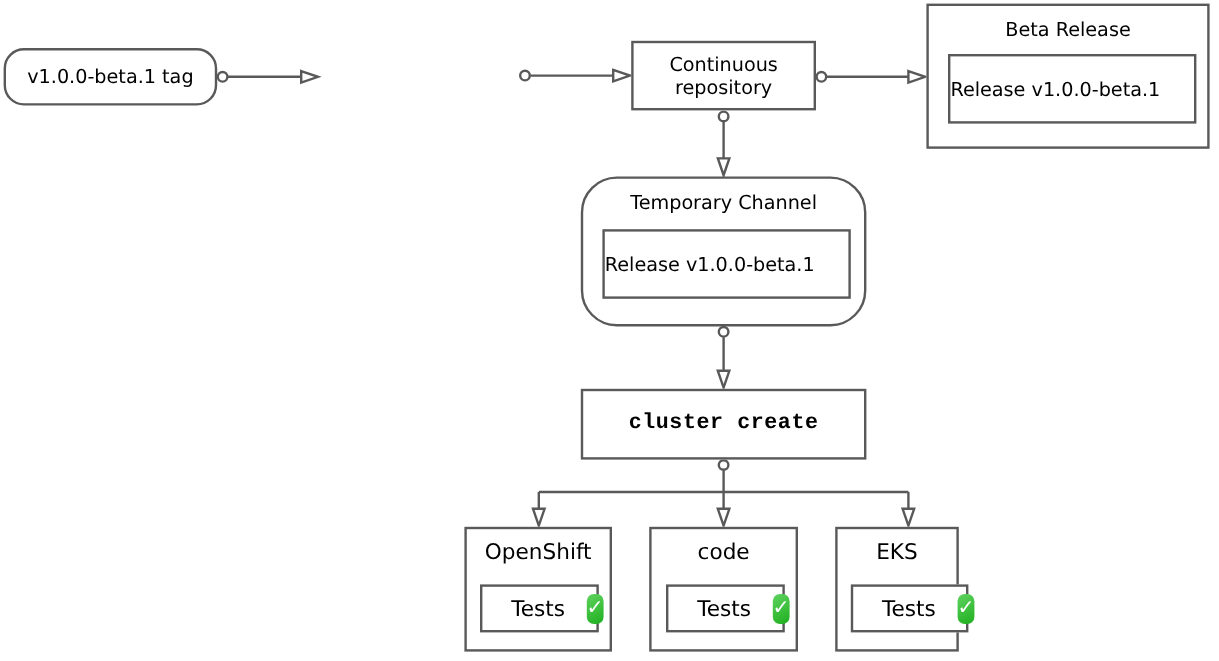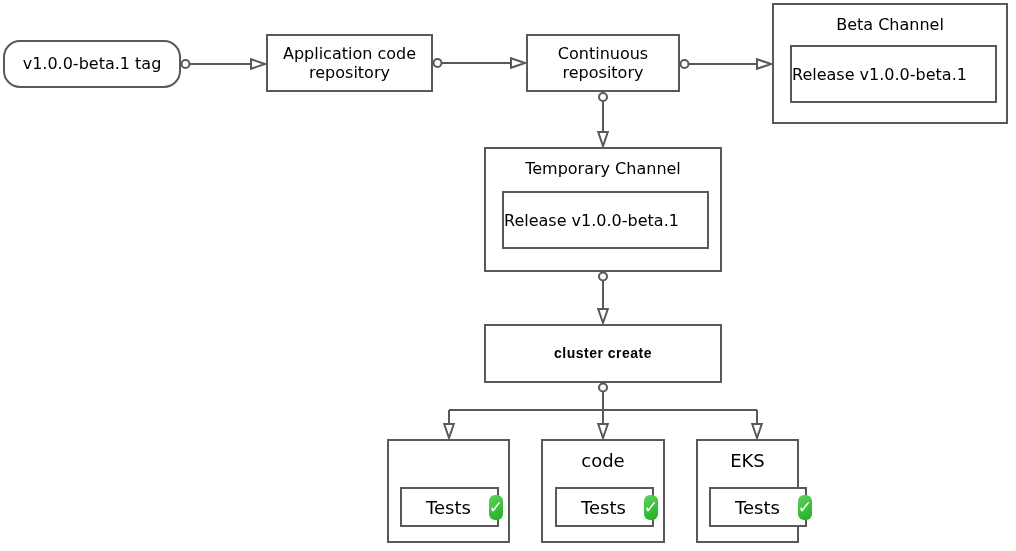--- a/index.html
+++ b/index.html
@@ -49,23 +49,23 @@
   }
   .inner {
     position: absolute;
     border: 2px solid var(--stroke);
     background: #ffffff;
     display: flex;
     align-items: center;
     font-size: 16px;
   }
   .mono {
-    font-family: Liberation Sans, sans-serif;
+    font-family: Liberation Mono, monospace;
     font-weight: bold;
-    font-size: 14px;
+    font-size: 18px;
     letter-spacing: 0.5px;
   }
   .cluster .title { font-size: 18px; padding-top: 9px; }
   .tests { gap: 18px; font-size: 18px; padding-left: 24px; }
   .check {
     display: inline-flex;
     align-items: center;
     justify-content: center;
     width: 25px;
     height: 25px;
@@ -124,47 +124,45 @@
       <path class="head" d="M598.2 424 L603 438 L607.8 424 Z"></path>
       <path class="line" d="M757 410 V424"></path>
       <path class="head" d="M752.2 424 L757 438 L761.8 424 Z"></path>
     </g>
   </svg>
 
   <div class="node" style="left:3px; top:40px; width:178px; height:48px;border-radius:17px;">
     <span>v1.0.0-beta.1 tag</span>
   </div>
 
-  <div class="node" style="left:266px; top:34px; width:167px; height:58px; padding:0 14px;">
-    <span>Application code repository</span>
-  </div>
 
   <div class="node" style="left:526px; top:34px; width:154px; height:58px; padding:0 18px;">
     <span>Continuous repository</span>
   </div>
 
   <div class="group" style="left:772px; top:3px; width:236px; height:121px;">
-    <span class="title">Beta Channel</span>
+    <span class="title">Beta Release</span>
     <div class="inner" style="left:16px; top:40px; width:207px; height:58px;">
       <span>Release v1.0.0-beta.1</span>
     </div>
   </div>
 
-  <div class="group" style="left:484px; top:147px; width:238px; height:125px;">
+  <div class="group" style="left:484px; top:147px; width:238px; height:125px;border-radius:30px;">
     <span class="title">Temporary Channel</span>
     <div class="inner" style="left:16px; top:42px; width:207px; height:58px;">
       <span>Release v1.0.0-beta.1</span>
     </div>
   </div>
 
   <div class="node mono" style="left:484px; top:324px; width:238px; height:59px;">
     <span>cluster create</span>
   </div>
 
   <div class="group cluster" style="left:387px; top:439px; width:123px; height:104px;">
+    <span class="title">OpenShift</span>
     <div class="inner tests" style="left:11px; top:46px; width:99px; height:40px;">
       <span>Tests</span>
       <span class="check">✓</span>
     </div>
   </div>
 
   <div class="group cluster" style="left:541px; top:439px; width:124px; height:104px;">
     <span class="title">code</span>
     <div class="inner tests" style="left:12px; top:46px; width:99px; height:40px;">
       <span>Tests</span>

